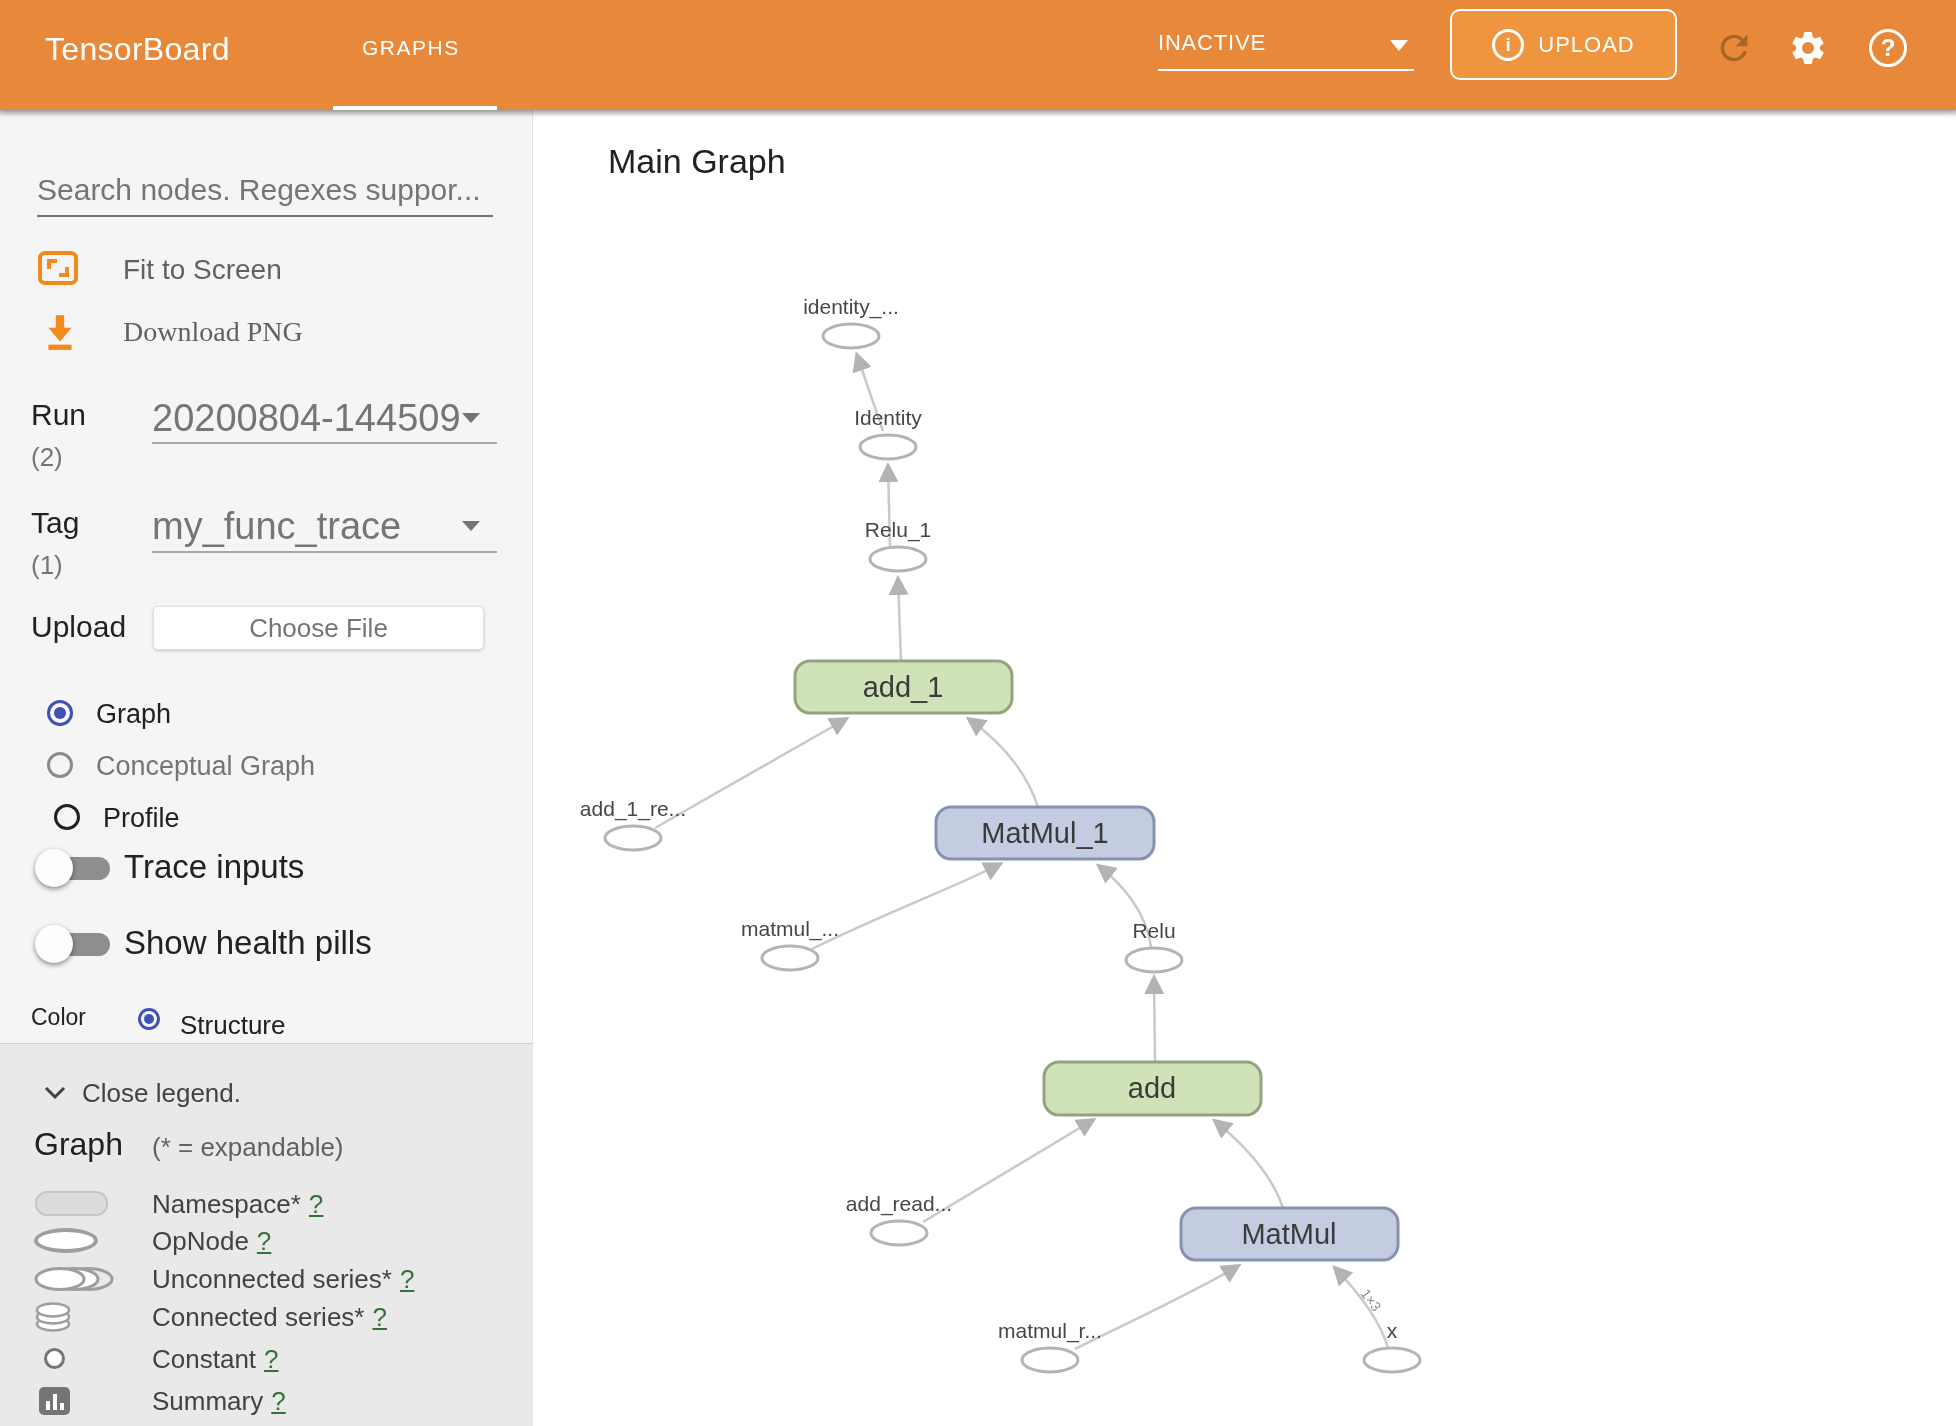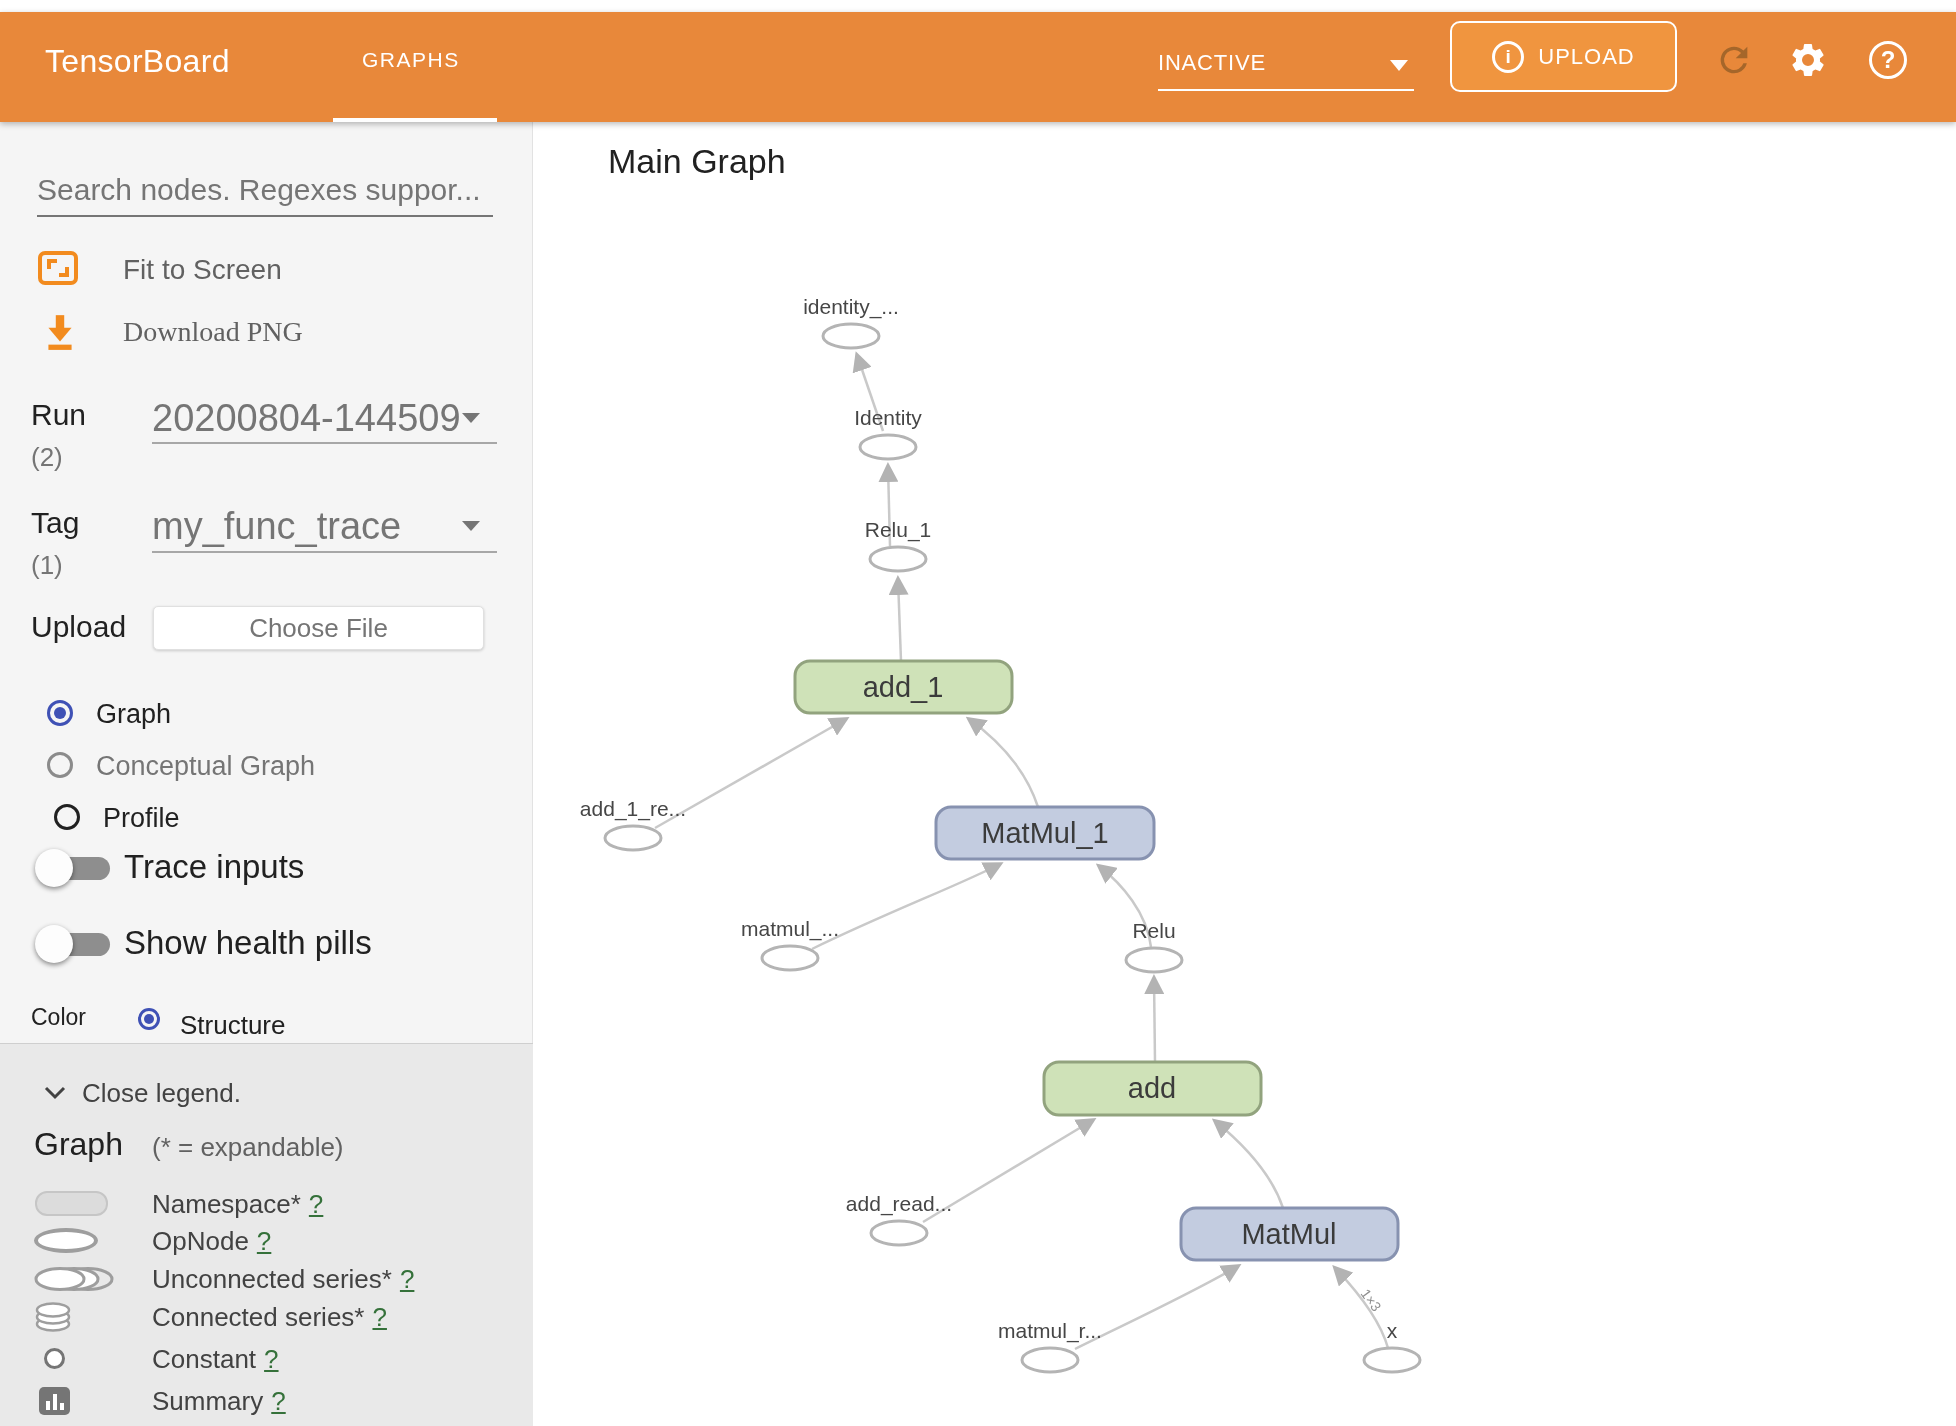--- a/index.html
+++ b/index.html
@@ -1,29 +1,29 @@
 <!DOCTYPE html>
 <html><head>
 <meta charset="utf-8">
 <style>
   * { margin:0; padding:0; box-sizing:border-box; }
   html,body { width:1956px; height:1426px; overflow:hidden; background:#fff;
               font-family:"Liberation Sans", sans-serif; }
   #app { position:relative; width:1956px; height:1426px; }
 
   
-  .header { position:absolute; left:0; top:12px; width:1956px; height:110px;
+  .header { position:absolute; left:0; top:0; width:1956px; height:110px;
             background:#e8883a; z-index:10; box-shadow:0 2px 6px rgba(0,0,0,.28); }
   .logo { position:absolute; left:45px; top:31px; color:#fff; font-size:32px;
           font-weight:500; letter-spacing:.3px; }
   .tab { position:absolute; left:362px; top:36px; color:#fff; font-size:21px;
          font-weight:500; letter-spacing:1.5px; cursor:pointer; }
   .tab-underline { position:absolute; left:333px; bottom:0; width:164px; height:4px;
                    background:#fff; }
-  .status-dd { position:absolute; left:1158px; top:0; width:256px; height:110px; cursor:pointer;margin-top:8px; }
+  .status-dd { position:absolute; left:1158px; top:0; width:256px; height:110px; cursor:pointer; }
   .status-text { position:absolute; left:0; top:30px; color:#fff; font-size:22px;
                  font-weight:500; letter-spacing:.8px; }
   .status-caret { position:absolute; left:232px; top:40px; width:0; height:0;
                   border-left:9px solid transparent; border-right:9px solid transparent;
                   border-top:11px solid #fff; }
   .status-underline { position:absolute; left:0; top:69px; width:256px; height:2px; background:#fff; }
   .upload-btn { position:absolute; left:1450px; top:9px; width:227px; height:71px;
                 background:#f0953f; border:2px solid #fff; border-radius:10px;
                 display:flex; align-items:center; justify-content:center; gap:14px; cursor:pointer; }
   .info-icon { width:32px; height:32px; border:3px solid #fff; border-radius:50%;

